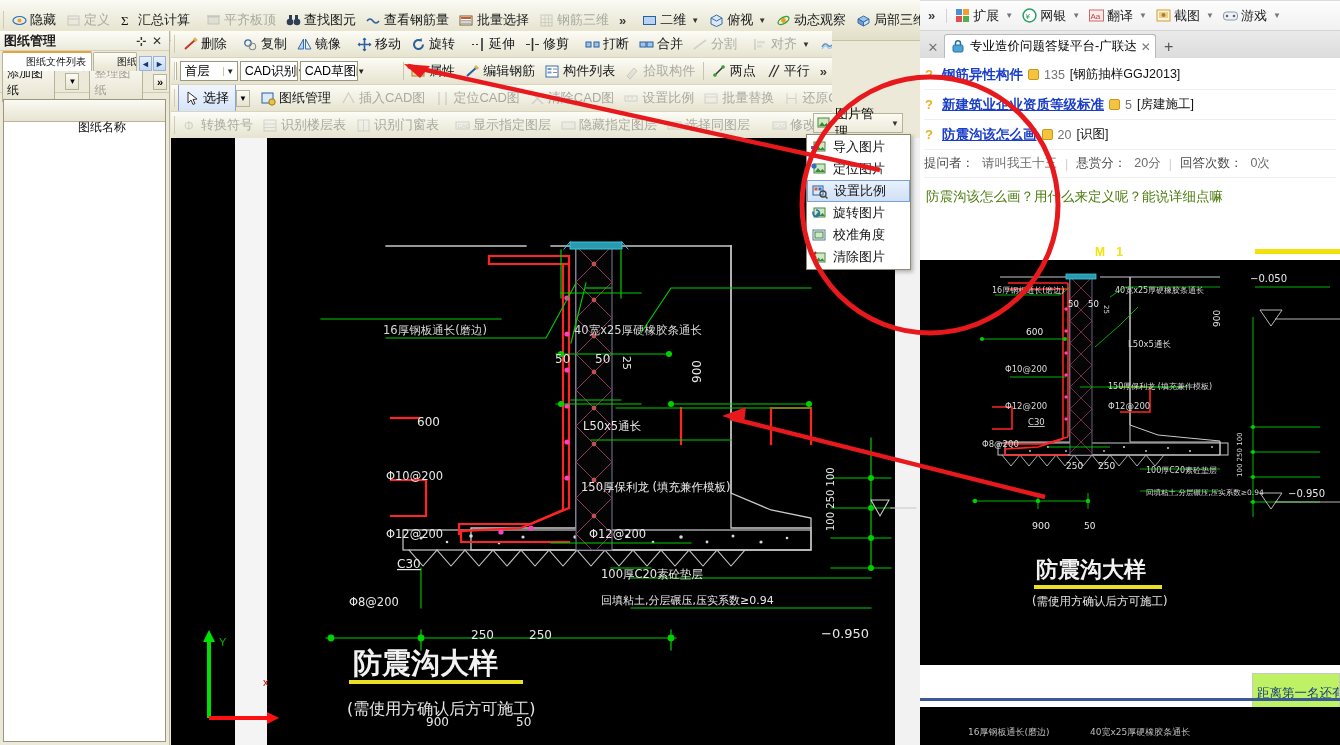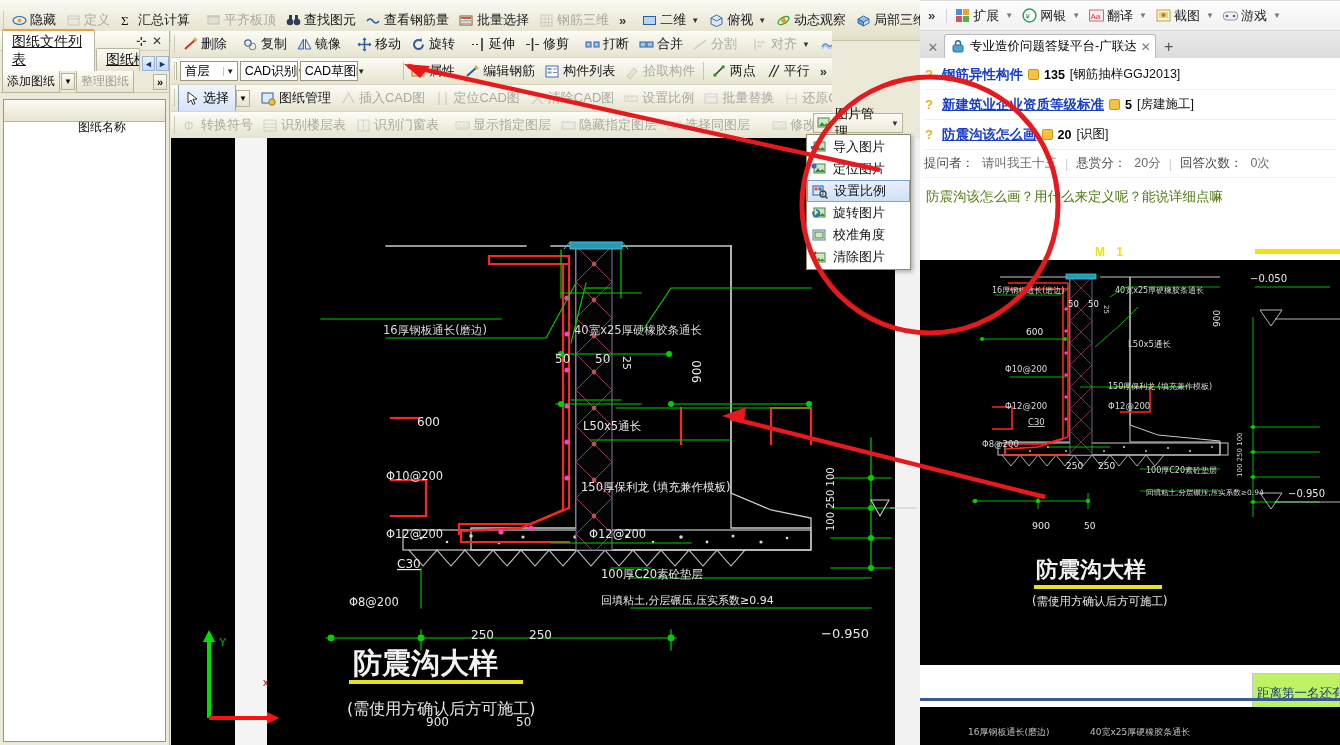--- a/index.html
+++ b/index.html
@@ -36,31 +36,30 @@
   }
   .dock-title {
     height:20px; display:flex; align-items:center; padding:0 4px;
     background:linear-gradient(#fdfdf8,#eceadb); border-bottom:1px solid #d6d2ba;
     font-size:13px; font-weight:bold; color:#1a1a1a;
   }
   .dock-title .sp { flex:1; }
   .dock-title .pin, .dock-title .cls { font-size:12px; color:#333; padding:0 3px; cursor:default;}
   .tabs-row { display:flex; align-items:flex-end; height:20px; background:#ece9d8; padding-left:2px; position:relative;}
   .tabp {
-    font-size:14px; padding:2px 5px 2px 9px; border:1px solid #b9b59c; border-bottom:none;
+    font-size:10px; padding:2px 5px 2px 23px; border:1px solid #b9b59c; border-bottom:none;
     background:linear-gradient(#fdfcf6,#e8e5d2); margin-right:1px; color:#111;
     border-radius:2px 2px 0 0;
-    text-decoration:underline;
   }
   .tabp.active { background:#fff; border-top:2px solid #e8a33d; }
   .tabp.trunc { overflow:hidden; max-width:44px; white-space:nowrap; }
   .tab-navs { display:flex; gap:1px; margin-left:1px; }
   .tab-nav { width:13px; height:15px; background:linear-gradient(#e8f0fb,#c4daf4); border:1px solid #9ab4d6;
              font-size:9px; color:#153a73; display:flex; align-items:center; justify-content:center;}
-  .dock-tools { display:flex; align-items:center; height:22px; padding:2px 2px; gap:1px; border-bottom:1px solid #cfcbb3;}
+  .dock-tools { display:flex; align-items:center; height:22px; padding:2px 2px; gap:10px; border-bottom:1px solid #cfcbb3;}
   .btn-flat { font-size:12px; padding:2px 4px; background:linear-gradient(#fcfbf4,#e6e3d0); border:1px solid #b7b39a; color:#111;}
   .btn-flat.dis { color:#a2a093; }
   .btn-caret { font-size:8px; padding:3px 2px; background:linear-gradient(#fcfbf4,#e6e3d0); border:1px solid #b7b39a;}
   .dock-more { margin-left:auto; font-size:11px; font-weight:bold; padding:1px 3px; background:linear-gradient(#fcfbf4,#e6e3d0); border:1px solid #b7b39a;}
   .grid-wrap { position:absolute; left:3px; right:3px; top:68px; bottom:3px; background:#fff; border:1px solid #9a9681; }
   .grid-head { display:flex; height:22px; background:linear-gradient(#fbfaf3,#e7e4d1); border-bottom:1px solid #b9b59c;}
   .gh-cell { border-right:1px solid #c3bfa7; display:flex; align-items:center; justify-content:center; font-size:12px; color:#111;margin-top:27px;}
   .gh-c1 { width:18px;} .gh-c2{ width:18px;} .gh-c3{flex:1;}
 
   
@@ -121,21 +120,21 @@
   }
   .btab .ttl { overflow:hidden; text-overflow:clip; }
   .btab .xc { color:#777; font-size:12px; }
   .btab-plus { width:26px; height:22px; display:flex; align-items:center; justify-content:center; font-size:16px; color:#555;}
   .blist { background:#fff; padding:2px 4px 0 4px; }
   .brow { display:flex; align-items:center; gap:5px; height:30px; font-size:13.5px; border-bottom:1px solid #efefef;}
   .q-ic { width:13px; height:15px; flex:0 0 13px; position:relative;}
   .brow a { color:#1a3ec8; text-decoration:none; font-weight:bold;}
   .brow a.u { text-decoration:underline; }
   .coin { width:11px; height:11px; background:#f5c242; border:1px solid #c89a14; border-radius:2px; display:inline-block;}
-  .cnt { color:#000000; font-size:12.5px;font-weight:bold;}
+  .cnt { color:#737373; font-size:12.5px;}
   .cat { color:#111; font-size:12.5px;}
   .meta { display:flex; align-items:center; gap:8px; font-size:12.5px; color:#6b6b6b; height:28px; border-bottom:1px solid #efefef;}
   .meta .k { color:#4a4a4a;}
   .meta .bar { color:#cfcfcf;}
   .qtext { font-size:13.5px; color:#4d7c0f; padding:10px 2px 12px 2px;}
   .bimg { position:absolute; left:0; top:247px; width:420px; height:418px; background:#000; overflow:hidden;}
   .bimg-top { position:absolute; left:0; top:0; width:420px; height:13px; background:#fff; }
   .bimg-yellow { position:absolute; left:335px; top:2px; width:85px; height:5px; background:#f2e20c;}
   .bimg-m1 { position:absolute; left:175px; top:-2px; font-size:12px; color:#f2e20c; font-weight:bold; letter-spacing:4px;}
   .bfoot { position:absolute; left:0; top:665px; width:420px; height:42px; background:#fff;}

